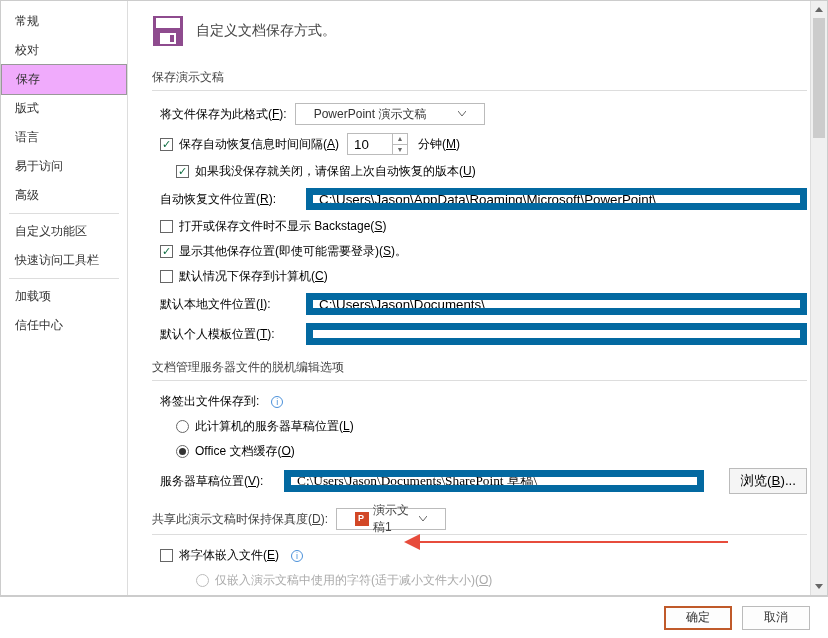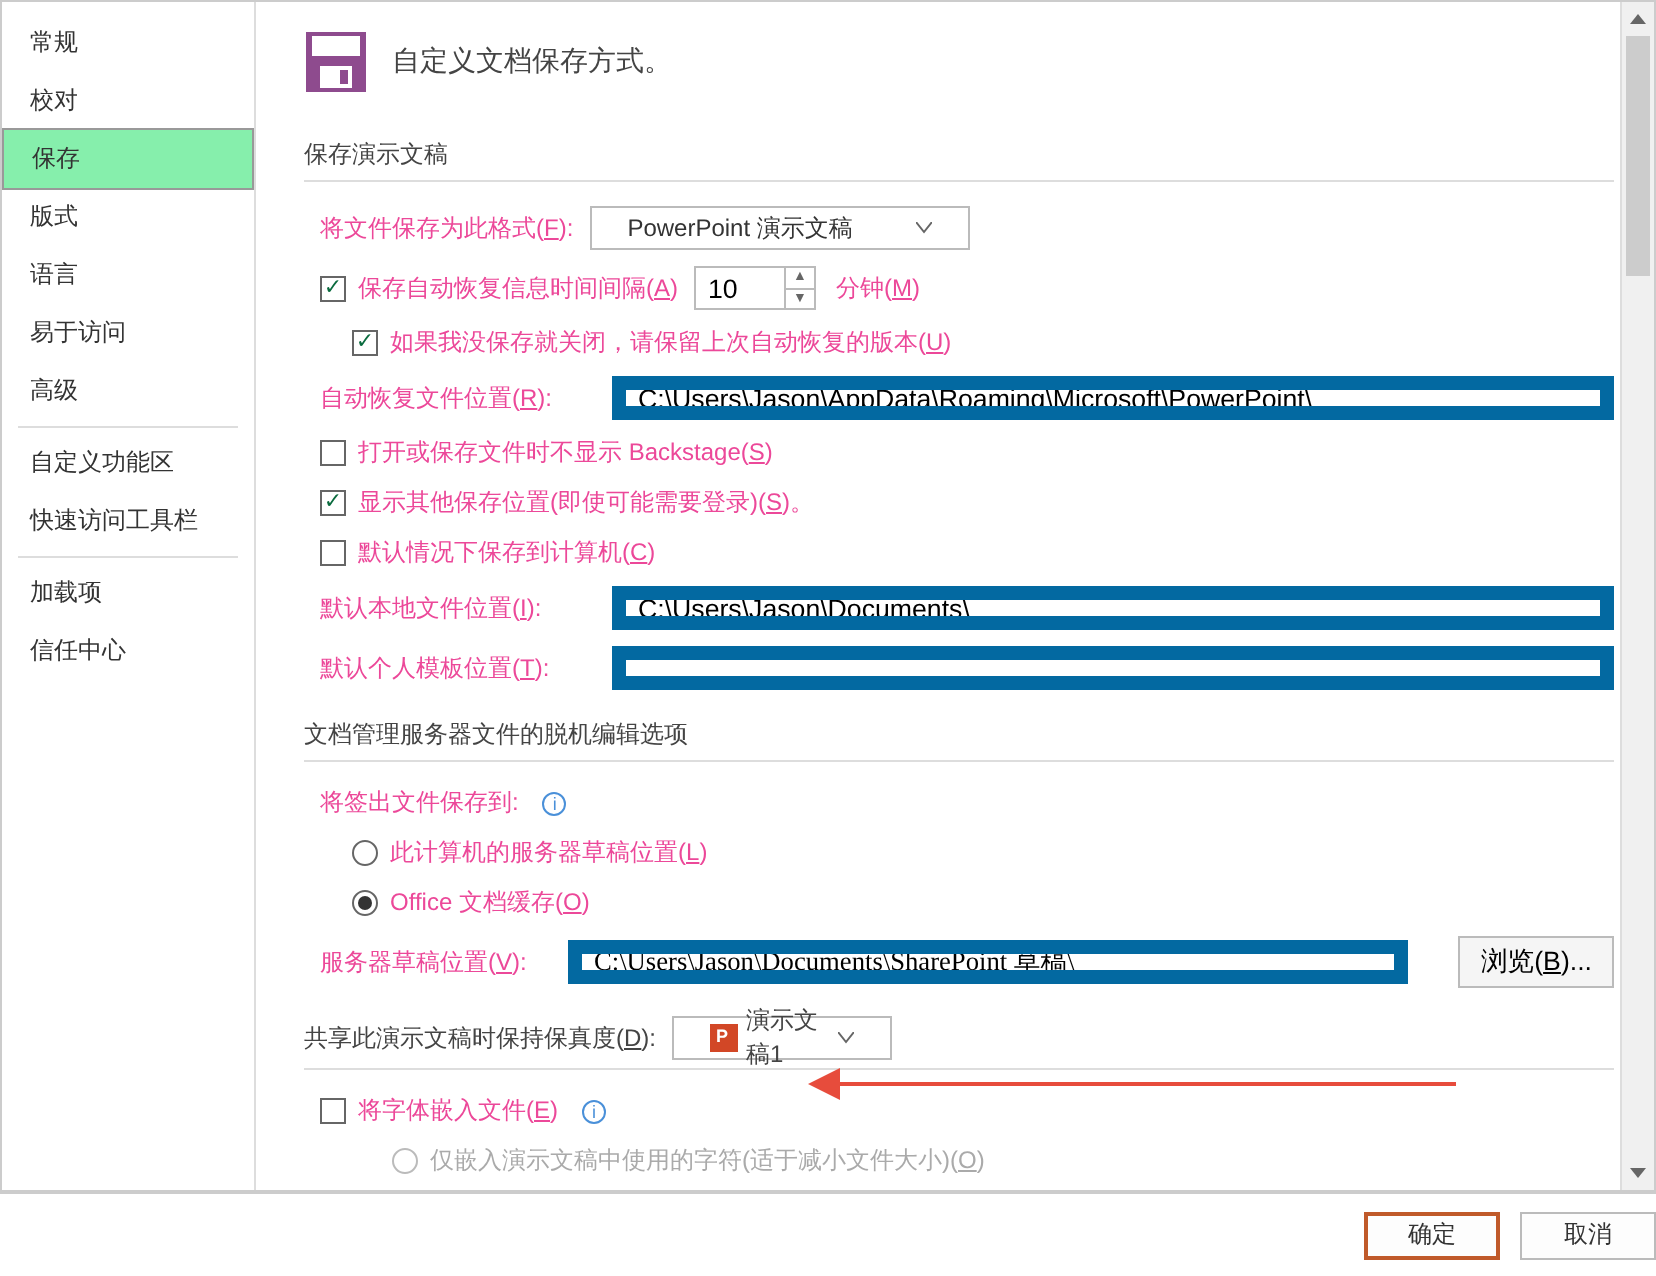--- a/index.html
+++ b/index.html
@@ -1,32 +1,32 @@
 <!DOCTYPE html>
 <html><head>
 <meta charset="utf-8">
 <style>
 * { box-sizing: border-box; margin: 0; padding: 0; }
 body { font-family: "Microsoft YaHei", "Segoe UI", sans-serif; font-size: 12px; color: #333; background: #fff; width: 828px; height: 638px; overflow: hidden; position: relative; }
 .dialog { display: flex; width: 828px; height: 596px; border: 1px solid #ccc; }
 .sidebar { width: 127px; border-right: 1px solid #ddd; padding-top: 6px; background: #fff; }
 .sidebar-item { padding: 6px 10px 6px 14px; cursor: pointer; color: #333; }
-.sidebar-item.selected { background: #86efac; border: 1px solid #999; margin: -1px 0; }
+.sidebar-item.selected { background: #f0abfc; border: 1px solid #999; margin: -1px 0; }
 .sidebar-sep { height: 1px; background: #ddd; margin: 3px 8px; }
 .content { flex: 1; position: relative; overflow: hidden; }
 .content-inner { padding: 14px 20px 10px 24px; overflow-y: auto; height: 100%; }
 .header-row { display: flex; align-items: center; gap: 12px; margin-bottom: 18px; }
 .save-icon { width: 32px; height: 32px; }
 .save-icon svg { width: 32px; height: 32px; }
 .header-title { font-size: 14px; color: #444; }
 .section-title { color: #444; padding: 4px 0; border-bottom: 1px solid #ddd; margin-top: 10px; margin-bottom: 12px; }
 .row { display: flex; align-items: center; margin-bottom: 8px; padding-left: 8px; }
 .row.indent { padding-left: 24px; }
 .row.indent2 { padding-left: 44px; }
-.label { color: #ec4899; margin-right: 8px; white-space: nowrap; }
+.label { color: #000000; margin-right: 8px; white-space: nowrap; }
 .dropdown { display: inline-flex; align-items: center; border: 1px solid #bbb; background: #fff; height: 22px; padding: 0 18px; cursor: pointer; position: relative; }
 .dropdown-text { flex: 1; }
 .chevron { margin-left: 8px; }
 .chevron svg { width: 8px; height: 6px; display: block; }
 .textfield { border: 7px solid #0369a1; height: 22px; padding: 0 6px; background: #fff; }
 .textfield.wide { flex: 1; margin-left: 6px; }
 .checkbox { width: 13px; height: 13px; border: 1px solid #666; margin-right: 6px; display: inline-flex; align-items: center; justify-content: center; flex-shrink: 0; background: #fff; cursor: pointer; }
 .checkbox.checked::after { content: "✓"; font-size: 11px; color: #0a6b3e; line-height: 1; }
 .radio { width: 13px; height: 13px; border: 1px solid #666; border-radius: 50%; margin-right: 6px; display: inline-flex; align-items: center; justify-content: center; flex-shrink: 0; cursor: pointer; }
 .radio.checked::after { content: ""; width: 7px; height: 7px; background: #333; border-radius: 50%; }
@@ -42,21 +42,21 @@
 .browse-btn { border: 1px solid #bbb; background: #f5f5f5; padding: 3px 10px; cursor: pointer; margin-left: 25px; }
 .pp-icon { width: 14px; height: 14px; background: #d24726; display: inline-block; margin-right: 4px; position: relative; }
 .pp-icon::after { content: "P"; color: #fff; font-size: 9px; position: absolute; left: 3px; top: 1px; font-weight: bold; }
 .arrow-annotation { position: absolute; top: 540px; left: 290px; pointer-events: none; }
 .arrow-line { width: 310px; height: 2px; background: #e74c3c; }
 .arrow-head { position: absolute; left: -14px; top: -7px; width: 0; height: 0; border-right: 16px solid #e74c3c; border-top: 8px solid transparent; border-bottom: 8px solid transparent; }
 .vscroll { position: absolute; right: 0; top: 0; width: 17px; height: 100%; background: #f0f0f0; border-left: 1px solid #ddd; }
 .vscroll-btn { height: 17px; display: flex; align-items: center; justify-content: center; background: #f0f0f0; cursor: pointer; }
 .vscroll-btn svg { width: 8px; height: 6px; }
 .vscroll-thumb { position: absolute; top: 17px; left: 2px; right: 2px; height: 120px; background: #ccc; }
-.footer { position: absolute; bottom: 0; left: 0; width: 828px; height: 42px; border-top: 1px solid #ccc; display: flex; align-items: center; justify-content: flex-end; gap: 10px; background: #fff; }
+.footer { position: absolute; bottom: 0; left: 0; width: 828px; height: 42px; border-top: 1px solid #ccc; display: flex; align-items: center; justify-content: flex-end; padding-right: 18px; gap: 10px; background: #fff; }
 .footer-btn { min-width: 68px; height: 24px; border: 1px solid #bbb; background: #fdfdfd; cursor: pointer; display: flex; align-items: center; justify-content: center; }
 .footer-btn.primary { border: 2px solid #c05a2a; }
 </style>
 </head>
 <body>
 
 <div class="dialog">
   <div class="sidebar">
     <div class="sidebar-item">常规</div>
     <div class="sidebar-item">校对</div>

